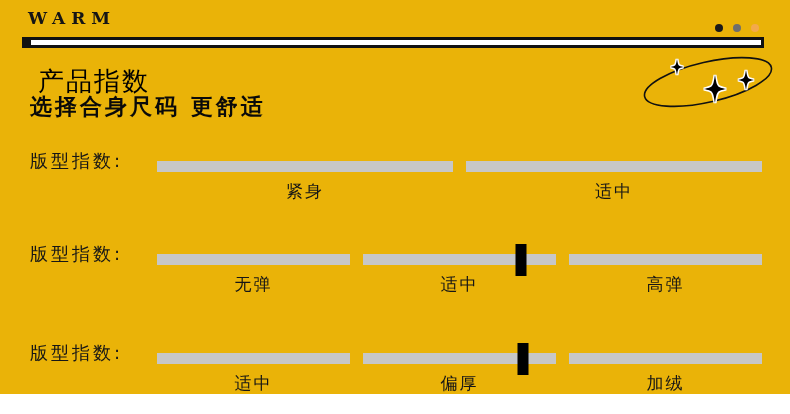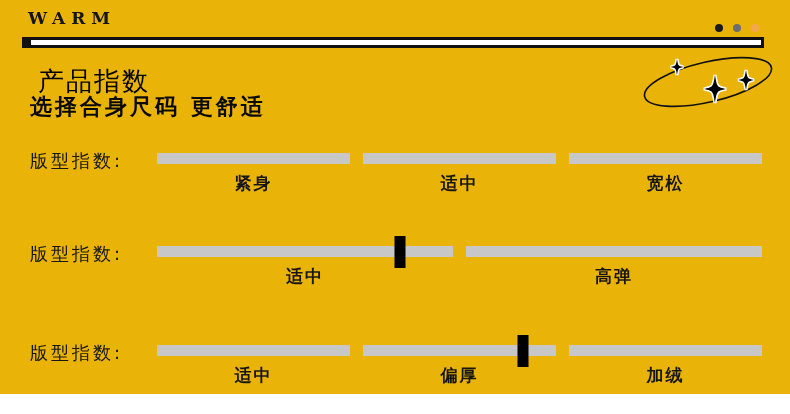--- a/index.html
+++ b/index.html
@@ -29,21 +29,21 @@
     position:absolute;left:30px;top:92px;margin:0;
     font-size:22px;font-weight:700;letter-spacing:3px;color:#0a0a0a;
   }
   .sparkles{position:absolute;left:633px;top:52px;}
   
   .index-row{position:absolute;left:0;width:790px;height:70px;}
   .row-label{
     position:absolute;left:30px;top:6px;
     font-size:18px;letter-spacing:3px;color:#161616;white-space:nowrap;text-align:right;
   }
-  .track{position:absolute;left:157px;top:0;width:605px;display:flex;gap:13px;font-weight:bold;}
+  .track{position:absolute;left:157px;top:8px;width:605px;display:flex;gap:13px;}
   .segment{flex:1;min-width:0;}
   .seg-bar{position:relative;margin-top:10px;height:11px;}
   .marker{position:absolute;top:-10px;width:11px;height:32px;transform:translateX(-50%);}
   .seg-label{
     margin-top:8px;text-align:center;
     font-size:17px;letter-spacing:2px;color:#161616;white-space:nowrap;
   }
   .bottom-line{position:absolute;left:0;top:407px;width:790px;height:5px;background:#000;}
 </style>
 </head>
@@ -78,29 +78,29 @@
         <div class="row-label">版型指数:</div>
         <div class="track">
           <div class="segment">
             <div class="seg-bar" style="background: rgb(199, 199, 199);"></div>
             <div class="seg-label">紧身</div>
           </div>
           <div class="segment">
             <div class="seg-bar" style="background: rgb(199, 199, 199);"></div>
             <div class="seg-label">适中</div>
           </div>
-          <div class="segment">
-            <div class="seg-bar" style="background: rgb(199, 199, 199);"></div>
-            <div class="seg-label">宽松</div>
-          </div>
         </div>
       </div>
       <div class="index-row" style="top: 236px;">
         <div class="row-label">版型指数:</div>
         <div class="track">
+          <div class="segment">
+            <div class="seg-bar" style="background: rgb(199, 199, 199);"></div>
+            <div class="seg-label">无弹</div>
+          </div>
           <div class="segment">
             <div class="seg-bar" style="background: rgb(199, 199, 199);">
               <div class="marker" style="left: 82%; background: rgb(0, 0, 0);"></div>
             </div>
             <div class="seg-label">适中</div>
           </div>
           <div class="segment">
             <div class="seg-bar" style="background: rgb(199, 199, 199);"></div>
             <div class="seg-label">高弹</div>
           </div>

